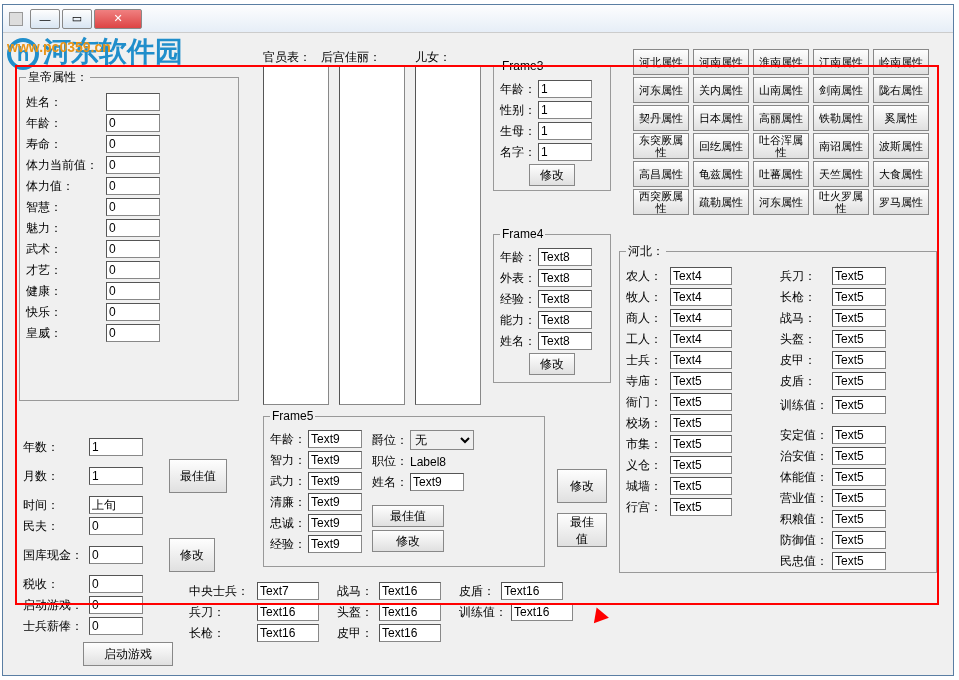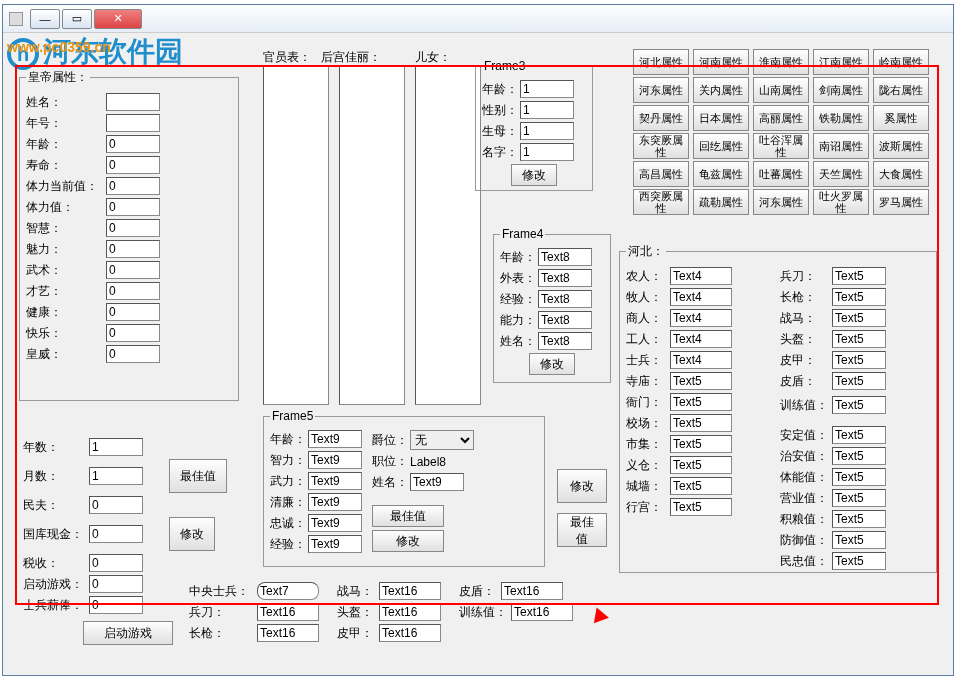--- a/index.html
+++ b/index.html
@@ -60,24 +60,20 @@
     <span class="abs" style="top:-10px;left:406px">儿女：</span>
     <div class="listbox abs" style="top:6px;left:406px;width:66px;height:340px"></div>
 
     <fieldset class="abs" style="top:10px;left:10px;width:220px;height:332px">
       <legend>皇帝属性：</legend>
       <div class="row">
           <span class="lbl" style="width:78px">姓名：</span>
           <input type="text" style="width: 54px;" value="">
         </div>
       <div class="row">
-          <span class="lbl" style="width:78px">年号：</span>
-          <input type="text" style="width: 54px;" value="">
-        </div>
-      <div class="row">
           <span class="lbl" style="width:78px">年龄：</span>
           <input type="text" style="width: 54px;" value="0">
         </div>
       <div class="row">
           <span class="lbl" style="width:78px">寿命：</span>
           <input type="text" style="width: 54px;" value="0">
         </div>
       <div class="row">
           <span class="lbl" style="width:78px">体力当前值：</span>
           <input type="text" style="width: 54px;" value="0">
@@ -118,20 +114,24 @@
 
     <div class="abs" style="top:376px;left:14px;width:230px">
       <div class="row">
           <span class="lbl" style="width:64px">年数：</span>
           <input type="text" style="width: 54px;" value="1">
         </div>
       <div class="row">
           <span class="lbl" style="width:64px">月数：</span>
           <input type="text" style="width: 54px;" value="1">
         <button class="btn" style="margin-left:24px;height:34px">最佳值</button>
+        </div>
+      <div class="row">
+          <span class="lbl" style="width:64px">时间：</span>
+          <input type="text" style="width: 54px;" value="上旬">
         </div>
       <div class="row">
           <span class="lbl" style="width:64px">民夫：</span>
           <input type="text" style="width: 54px;" value="0">
         </div>
       <div class="row">
           <span class="lbl" style="width:64px">国库现金：</span>
           <input type="text" style="width: 54px;" value="0">
         <button class="btn" style="margin-left:24px;height:34px">修改</button>
         </div>
@@ -143,21 +143,21 @@
           <span class="lbl" style="width:64px">启动游戏：</span>
           <input type="text" style="width: 54px;" value="0">
         </div>
       <div class="row">
           <span class="lbl" style="width:64px">士兵薪俸：</span>
           <input type="text" style="width: 54px;" value="0">
         </div>
       <button class="btn wide" style="margin-left:60px;margin-top:4px;height:24px">启动游戏</button>
     </div>
 
-    <fieldset class="abs f3" style="top:0px;left:466px;width:118px;height:132px">
+    <fieldset class="abs f3" style="top:0px;left:484px;width:118px;height:132px">
       <legend>Frame3</legend>
       <div class="row">
           <span class="lbl" style="width:36px">年龄：</span>
           <input type="text" style="width: 54px;" value="1">
         </div>
       <div class="row">
           <span class="lbl" style="width:36px">性别：</span>
           <input type="text" style="width: 54px;" value="1">
         </div>
       <div class="row">
@@ -398,21 +398,21 @@
               <span class="lbl" style="width:50px">民忠值：</span>
               <input type="text" style="width: 54px;" value="Text5">
             </div>
         </div>
       </div>
     </fieldset>
 
     <div class="abs" style="top:520px;left:180px;width:640px">
       <div class="row">
         <span class="lbl" style="width:66px">中央士兵：</span>
-          <input type="text" style="width: 62px; border-radius: 8px;" value="Text7">
+          <input type="text" style="width: 62px;" value="Text7">
         <span class="lbl" style="width:40px;margin-left:16px">战马：</span>
           <input type="text" style="width: 62px;" value="Text16">
         <span class="lbl" style="width:40px;margin-left:16px">皮盾：</span>
           <input type="text" style="width: 62px;" value="Text16">
       </div>
       <div class="row">
         <span class="lbl" style="width:66px">兵刀：</span>
           <input type="text" style="width: 62px;" value="Text16">
         <span class="lbl" style="width:40px;margin-left:16px">头盔：</span>
           <input type="text" style="width: 62px;" value="Text16">

